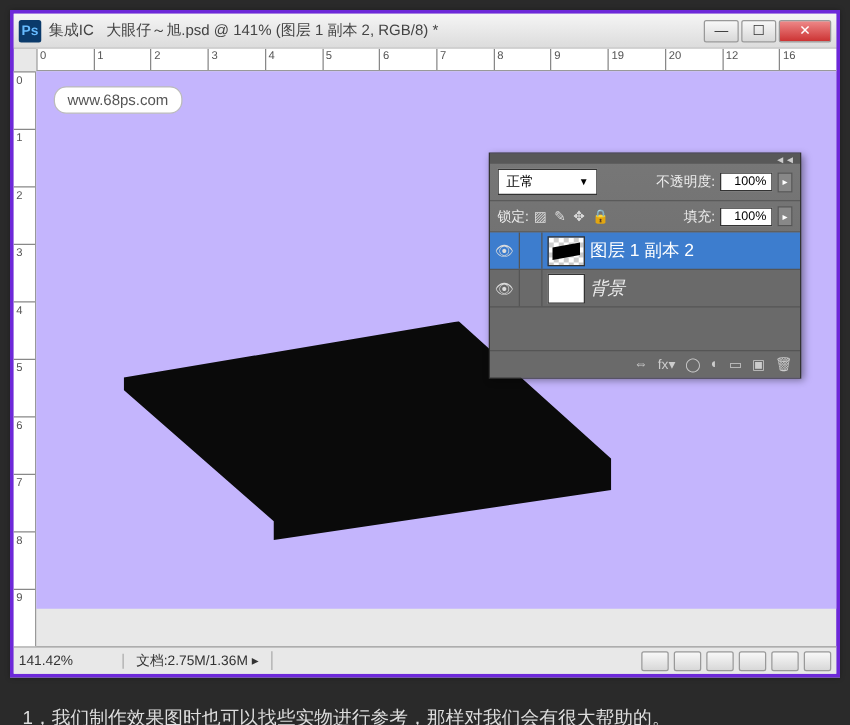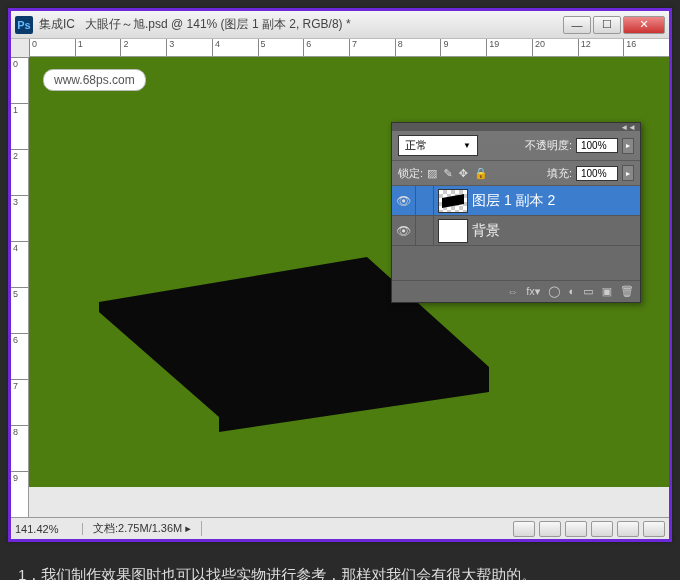--- a/index.html
+++ b/index.html
@@ -10,50 +10,50 @@
 .ps-icon{width:18px;height:18px;background:#0a3a6b;color:#6bf;font:bold 11px/18px sans-serif;text-align:center;border-radius:2px;margin-right:6px}
 .title{flex:1;font-size:12px;color:#444}
 .winbtns{display:flex;gap:2px}
 .winbtn{width:28px;height:18px;border:1px solid #999;background:linear-gradient(#f8f8f8,#d8d8d8);border-radius:2px;font-size:11px;display:flex;align-items:center;justify-content:center;color:#333}
 .close{background:linear-gradient(#e88,#c33);color:#fff;width:42px}
 .ruler-h{height:18px;background:#fff;border-bottom:1px solid #999;display:flex;font-size:9px;color:#555;position:relative;margin-left:18px;overflow:hidden}
 .ruler-h span{width:46px;border-left:1px solid #888;padding-left:2px}
 .content{display:flex}
 .ruler-v{width:18px;background:#fff;border-right:1px solid #999;font-size:9px;color:#555}
 .ruler-v span{display:block;height:46px;border-top:1px solid #888;padding:1px 0 0 2px}
-.canvas{flex:1;background:#4d7c0f;position:relative;height:430px;overflow:hidden}
+.canvas{flex:1;background:#c4b5fd;position:relative;height:430px;overflow:hidden}
 .watermark{position:absolute;top:12px;left:14px;background:#fff;border:1px solid #bbb;border-radius:10px;padding:3px 10px;font:12px Arial;color:#555}
 .shape{position:absolute;top:200px;left:70px;width:390px;height:175px}
 .shape svg{width:100%;height:100%}
 .layers-panel{position:absolute;top:65px;right:28px;width:250px;background:linear-gradient(#777,#6a6a6a);border:1px solid #333;box-shadow:2px 2px 6px rgba(0,0,0,.4)}
 .panel-top{height:8px;background:#585858;display:flex;justify-content:flex-end;padding-right:4px}
 .panel-top span{color:#ccc;font-size:8px}
 .tabs{display:flex;background:#6a6a6a;padding:2px 4px 0}
 .tab{background:#777;color:#eee;font-size:11px;padding:3px 10px;border-radius:2px 2px 0 0}
 .tab-menu{margin-left:auto;color:#ccc;font-size:12px;padding:2px 6px}
 .panel-row{display:flex;align-items:center;padding:4px 6px;gap:4px;font-size:11px;color:#eee;border-bottom:1px solid #5a5a5a}
 .dropdown{background:#fff;color:#000;padding:2px 6px;border:1px solid #333;min-width:80px;display:flex;justify-content:space-between;align-items:center}
 .dropdown::after{content:"▼";font-size:8px}
-.input-small{background:#fff;color:#000;padding:1px 4px;border:1px solid #333;width:42px;text-align:left;font-size:10px}
+.input-small{background:#fff;color:#000;padding:1px 4px;border:1px solid #333;width:42px;text-align:right;font-size:10px}
 .arrow-btn{width:12px;height:16px;background:#888;border:1px solid #555;font-size:8px;display:flex;align-items:center;justify-content:center;color:#fff}
 .lock-icons{display:flex;gap:6px;color:#ddd;font-size:11px}
 .layer-list{background:#6a6a6a}
 .layer-row{display:flex;align-items:center;height:30px;border-bottom:1px solid #555}
 .layer-row.selected{background:#3d7dce}
 .eye{width:24px;text-align:center;color:#ddd;font-size:12px;border-right:1px solid #555;height:100%;display:flex;align-items:center;justify-content:center}
 .linkcol{width:18px;border-right:1px solid #555;height:100%}
 .thumb{width:30px;height:24px;background:#fff;border:1px solid #333;margin:0 4px;position:relative}
 .thumb.checker{background:repeating-conic-gradient(#ccc 0 25%,#fff 0 50%) 0 0/8px 8px}
 .thumb.checker::after{content:"";position:absolute;top:6px;left:3px;width:22px;height:10px;background:#000;transform:skewY(-10deg)}
 .layer-name{color:#fff;font-size:14px}
-.layer-name.bg{color:#eee}
+.layer-name.bg{font-style:italic;color:#eee}
 .panel-bottom{display:flex;justify-content:flex-end;gap:8px;padding:4px 6px;background:#6a6a6a;border-top:1px solid #555}
 .panel-bottom span{color:#ccc;font-size:11px}
 .statusbar{height:22px;background:#e8e8e8;border-top:1px solid #999;display:flex;align-items:center;font-size:11px;color:#333}
-.zoom{width:72px;border-right:1px solid #aaa;padding:0 4px}
+.zoom{width:88px;border-right:1px solid #aaa;padding:0 4px}
 .docinfo{padding:0 10px;border-right:1px solid #aaa}
 .status-icons{margin-left:auto;display:flex;gap:4px;padding-right:4px}
 .status-icons span{width:22px;height:16px;background:linear-gradient(#f8f8f8,#d8d8d8);border:1px solid #999;border-radius:2px}
 .caption{color:#ddd;font-size:15px;padding:12px 18px;line-height:1.7}
 </style>
 </head>
 <body>
 
 <div class="outer">
  <div class="window">

